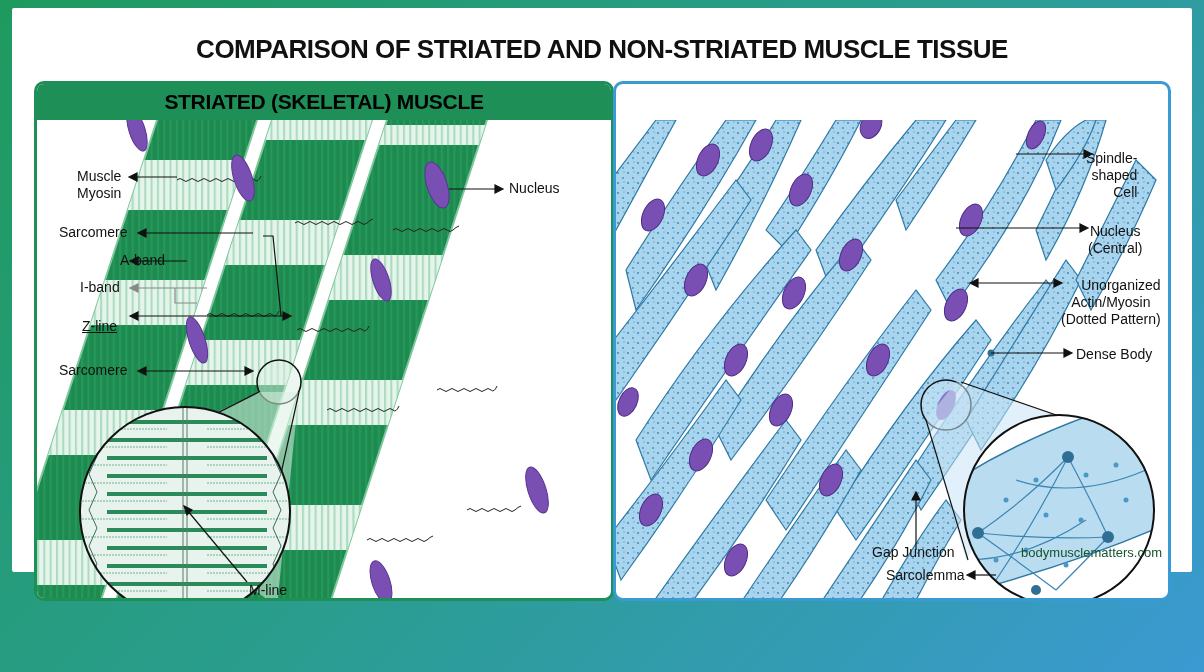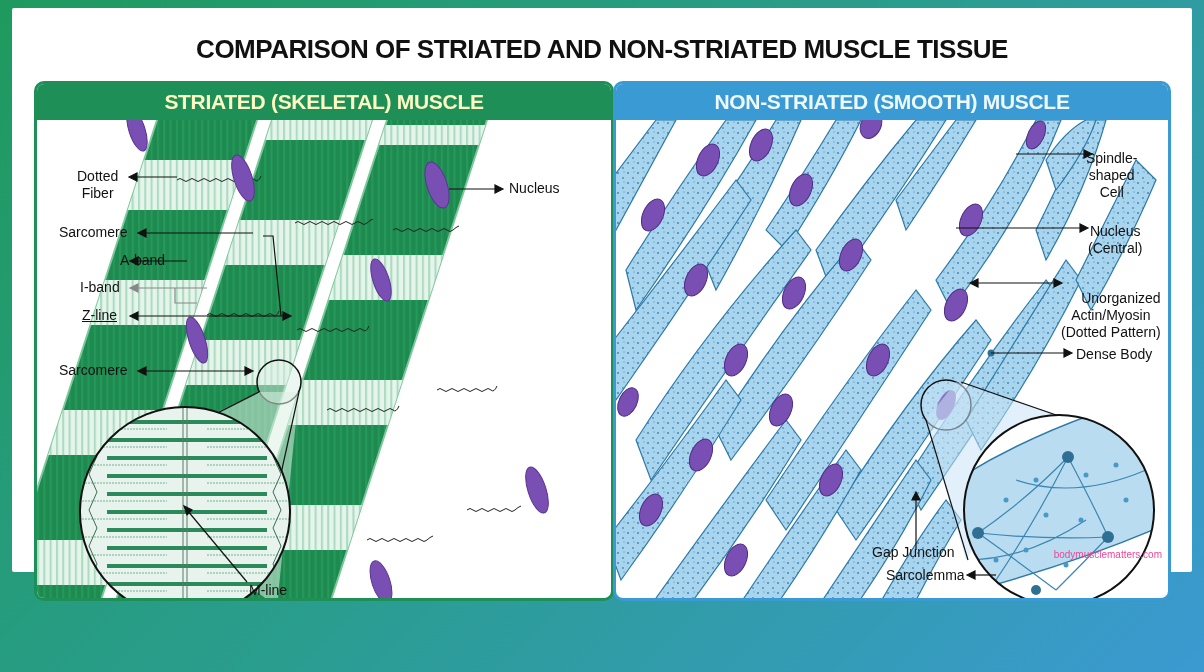--- a/index.html
+++ b/index.html
@@ -20,31 +20,31 @@
   }
   .panel {
     position: absolute; top: 73px; height: 520px; border-radius: 10px; overflow: hidden;
   }
   .panel.left { left: 22px; width: 580px; border: 3px solid #1f8f58; }
   .panel.right { left: 601px; width: 558px; border: 3px solid #3a9ad3; }
   .panel-header {
     height: 36px; color: #fff; font-weight: bold; font-size: 21px;
     text-align: center; line-height: 36px; letter-spacing: -0.3px;
   }
-  .left .panel-header { background: #1f8f58; color: #fef9c3; }
+  .left .panel-header { background: #1f8f58; color: #000000; }
   .right .panel-header { background: #3a9ad3; color: #eef8ff; }
   .panel-body { position: absolute; top: 36px; left: 0; right: 0; bottom: 0; background: #fff; }
   svg.illus { position: absolute; left: 0; top: 0; }
   .lbl {
     position: absolute; font-size: 14px; color: #111; line-height: 17px;
     font-family: "Liberation Sans", sans-serif; white-space: nowrap;
   }
   .lbl.center { text-align: center; }
   .footer {
-    position: absolute; right: 30px; bottom: 12px; font-size: 10px; color: #ec4899;
+    position: absolute; right: 30px; bottom: 12px; font-size: 13px; color: #14532d;
   }
 </style>
 </head>
 <body>
 
 <div class="card">
   <div class="main-title">COMPARISON OF STRIATED AND NON-STRIATED MUSCLE TISSUE</div>
 
   <div class="panel left">
     <div class="panel-header">STRIATED (SKELETAL) MUSCLE</div>
@@ -188,35 +188,34 @@
           <g stroke="#888" stroke-width="1.2" fill="#888">
             <line x1="98" y1="168" x2="170" y2="168"></line>
               <polygon points="93,168 101,164 101,172"></polygon>
             <polyline points="138,168 138,183 160,183" fill="none"></polyline>
           </g>
           <polyline points="226,116 236,116 244,196" fill="none" stroke="#111" stroke-width="1.2"></polyline>
         </g>
       </svg>
 
       <div class="lbl center" style="left:40px;top:48px;">
-        <div>Dotted</div>
-        <div>Fiber</div>
+        <div>Muscle</div>
+        <div>Myosin</div>
       </div>
       <div class="lbl" style="left:22px;top:104px;">Sarcomere</div>
       <div class="lbl" style="left:40px;top:132px;margin-left:43px;">A-band</div>
       <div class="lbl" style="left:43px;top:159px;">I-band</div>
-      <div class="lbl" style="left:45px;top:187px;text-decoration:underline;">Z-line</div>
+      <div class="lbl" style="left:45px;top:198px;text-decoration:underline;">Z-line</div>
       <div class="lbl" style="left:22px;top:242px;">Sarcomere</div>
       <div class="lbl" style="left:472px;top:60px;">Nucleus</div>
       <div class="lbl" style="left:212px;top:462px;">M-line</div>
     </div>
   </div>
 
   <div class="panel right">
-    <div class="panel-header">NON-STRIATED (SMOOTH) MUSCLE</div>
     <div class="panel-body">
       <svg class="illus" width="552" height="478" viewBox="0 0 552 478">
         <defs>
           <pattern id="dots" width="10" height="10" patternUnits="userSpaceOnUse">
             <rect width="10" height="10" fill="#a9d4ee"></rect>
             <circle cx="2" cy="3" r="1" fill="#3d8bbd"></circle>
             <circle cx="7" cy="8" r="0.9" fill="#3d8bbd"></circle>
             <circle cx="8" cy="2" r="0.7" fill="#5ba2cf"></circle>
           </pattern>
           <clipPath id="clipPanelR">
@@ -325,30 +324,30 @@
             <line x1="375" y1="233" x2="450" y2="233"></line>
               <polygon points="456,233 448,229 448,237"></polygon>
             <line x1="300" y1="380" x2="300" y2="430"></line>
               <polygon points="300,372 296,380 304,380"></polygon>
             <line x1="356" y1="455" x2="380" y2="455"></line>
               <polygon points="351,455 359,451 359,459"></polygon>
           </g>
         </g>
       </svg>
 
-      <div class="lbl center" style="left:470px;top:30px;">
+      <div class="lbl center" style="left:470px;top:30px;text-align:right;">
         <div>Spindle-</div>
         <div>shaped</div>
         <div>Cell</div>
       </div>
       <div class="lbl center" style="left:472px;top:103px;">
         <div>Nucleus</div>
         <div>(Central)</div>
       </div>
-      <div class="lbl" style="left:445px;top:157px;text-align:right;margin-top:13px;">
+      <div class="lbl" style="left:445px;top:157px;text-align:right;">
         <div style="text-align:right">Unorganized</div>
         <div style="text-align:center">Actin/Myosin</div>
         <div style="text-align:center">(Dotted Pattern)</div>
       </div>
       <div class="lbl" style="left:460px;top:226px;">Dense Body</div>
       <div class="lbl" style="left:256px;top:424px;">Gap Junction</div>
       <div class="lbl" style="left:270px;top:447px;">Sarcolemma</div>
     </div>
   </div>
 

